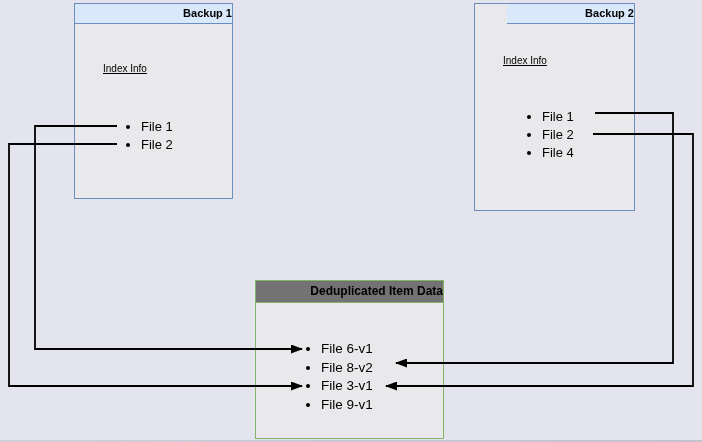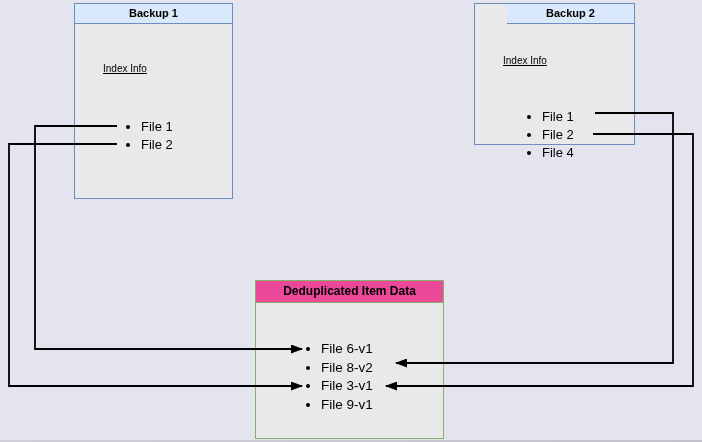--- a/index.html
+++ b/index.html
@@ -18,32 +18,32 @@
   }
   
   .node {
     position: absolute;
     background: #e9e9eb;
   }
   .node.blue  { border: 1.5px solid #6c8ebf; }
   .node.green { border: 1.5px solid #82b366; }
   .node-title {
     width: 100%;
-    text-align: center;
+    text-align: right;
     font-weight: bold;
     font-size: 11px;
   }
   .blue .node-title {
     background: #dae8fc;
     border-bottom: 1.5px solid #6c8ebf;
     height: 20px;
     line-height: 19px;
   }
   .green .node-title {
-    background: #ec4899;
+    background: #737373;
     border-bottom: 1.5px solid #82b366;
     height: 22px;
     line-height: 21px;
     font-size: 12px;
   }
   .subtitle {
     position: absolute;
     font-size: 10px;
     white-space: nowrap;
     text-decoration: underline;
@@ -89,21 +89,21 @@
 
   <div class="node blue" style="left:74px; top:3px; width:159px; height:196px;">
     <div class="node-title">Backup 1</div>
     <div class="subtitle" style="left:28px; top:59px;">Index Info</div>
     <ul class="filelist" style="left:42px; top:114px;">
       <li>File 1</li>
       <li>File 2</li>
     </ul>
   </div>
 
-  <div class="node blue" style="left:474px; top:3px; width:161px; height:142px;padding-left:32px;">
+  <div class="node blue" style="left:474px; top:3px; width:161px; height:208px;padding-left:32px;">
     <div class="node-title">Backup 2</div>
     <div class="subtitle" style="left:28px; top:51px;">Index Info</div>
     <ul class="filelist" style="left:43px; top:104px;">
       <li>File 1</li>
       <li>File 2</li>
       <li>File 4</li>
     </ul>
   </div>
 
   <div class="node green" style="left:255px; top:280px; width:189px; height:159px;">

